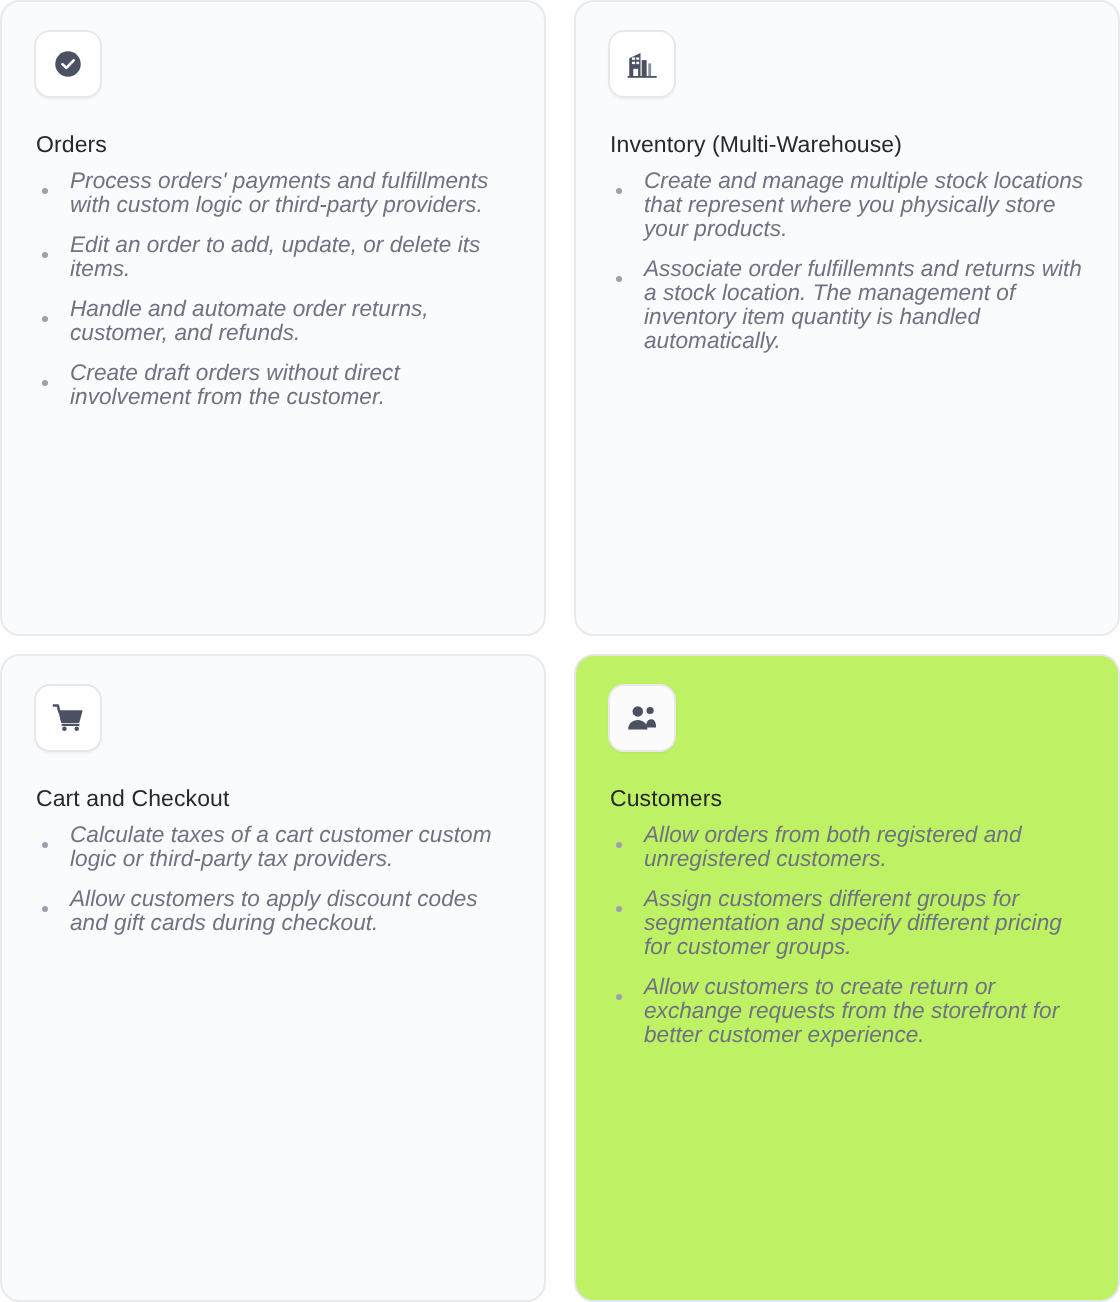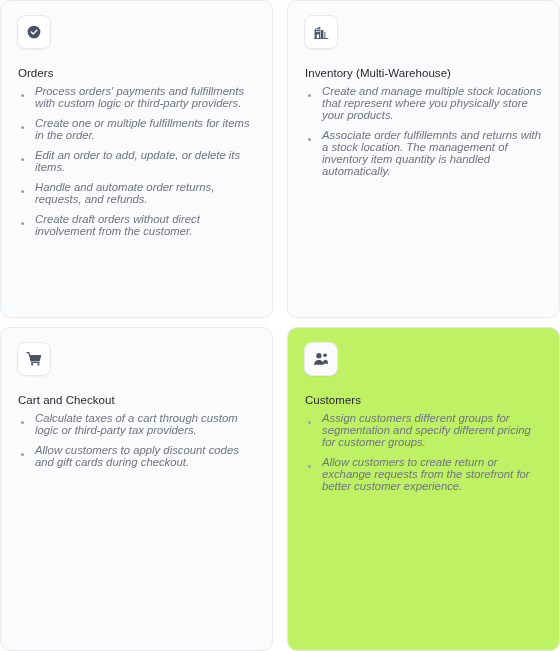--- a/index.html
+++ b/index.html
@@ -106,23 +106,22 @@
   <div class="card tone-light">
     <div class="icon-box">
       <svg width="18" height="18" viewBox="0 0 24 24" aria-hidden="true">
         <circle cx="12" cy="12" r="8.5" fill="#4b5162"></circle>
         <path d="M8.3 12.1 L10.9 14.6 L15.8 9.6" fill="none" stroke="#ffffff" stroke-width="1.8" stroke-linecap="round" stroke-linejoin="round"></path>
       </svg>
     </div>
     <div class="card-title">Orders</div>
     <ul class="bullets">
       <li>Process orders' payments and fulfillments with custom logic or third-party providers.</li>
-      <li>Create one or multiple fulfillments for items in the order.</li>
       <li>Edit an order to add, update, or delete its items.</li>
-      <li>Handle and automate order returns, requests, and refunds.</li>
+      <li>Handle and automate order returns, customer, and refunds.</li>
       <li>Create draft orders without direct involvement from the customer.</li>
     </ul>
   </div>
 
   <div class="card tone-light">
     <div class="icon-box">
       <svg width="18" height="18" viewBox="0 0 24 24" aria-hidden="true">
         <path d="M3.5 8.2 L11 4.6 L11 20 L3.5 20 Z" fill="#4b5162"></path>
         <rect x="11.8" y="9.4" width="3.3" height="10.6" fill="#4b5162"></rect>
         <rect x="16.2" y="11.6" width="1.9" height="8.4" fill="#8a90a0"></rect>
@@ -147,34 +146,35 @@
         <path d="M2.6 3.6 H5.2 L6.1 7.4" fill="none" stroke="#4b5162" stroke-width="1.7" stroke-linecap="round" stroke-linejoin="round"></path>
         <path d="M6.1 7.4 H21 L19 14.6 H8.1 Z" fill="#4b5162" stroke="#4b5162" stroke-width="1.3" stroke-linejoin="round"></path>
         <path d="M8.1 14.6 L7.3 11" fill="none" stroke="#4b5162" stroke-width="1.4" stroke-linecap="round"></path>
         <path d="M8.4 16.6 H19" fill="none" stroke="#4b5162" stroke-width="1.5" stroke-linecap="round"></path>
         <circle cx="9.6" cy="19.2" r="1.5" fill="#4b5162"></circle>
         <circle cx="17.8" cy="19.2" r="1.5" fill="#4b5162"></circle>
       </svg>
     </div>
     <div class="card-title">Cart and Checkout</div>
     <ul class="bullets">
-      <li>Calculate taxes of a cart through custom logic or third-party tax providers.</li>
+      <li>Calculate taxes of a cart customer custom logic or third-party tax providers.</li>
       <li>Allow customers to apply discount codes and gift cards during checkout.</li>
     </ul>
   </div>
 
   <div class="card tone-gray">
     <div class="icon-box">
       <svg width="18" height="18" viewBox="0 0 24 24" aria-hidden="true">
         <circle cx="9.2" cy="7.6" r="3.5" fill="#4b5162"></circle>
         <path d="M2.8 19.6 C2.8 15.8 5.7 13.4 9.2 13.4 C12.7 13.4 15.6 15.8 15.6 19.6 Z" fill="#4b5162"></path>
         <circle cx="17.4" cy="7.0" r="2.4" fill="#4b5162"></circle>
         <path d="M14.6 18.4 C14.6 14.9 15.9 12.9 18.0 12.9 C20.1 12.9 21.4 14.6 21.4 18.4 Z" fill="#4b5162"></path>
       </svg>
     </div>
     <div class="card-title">Customers</div>
     <ul class="bullets">
+      <li>Allow orders from both registered and unregistered customers.</li>
       <li>Assign customers different groups for segmentation and specify different pricing for customer groups.</li>
       <li>Allow customers to create return or exchange requests from the storefront for better customer experience.</li>
     </ul>
   </div>
 
 </div>
 
 </body></html>

